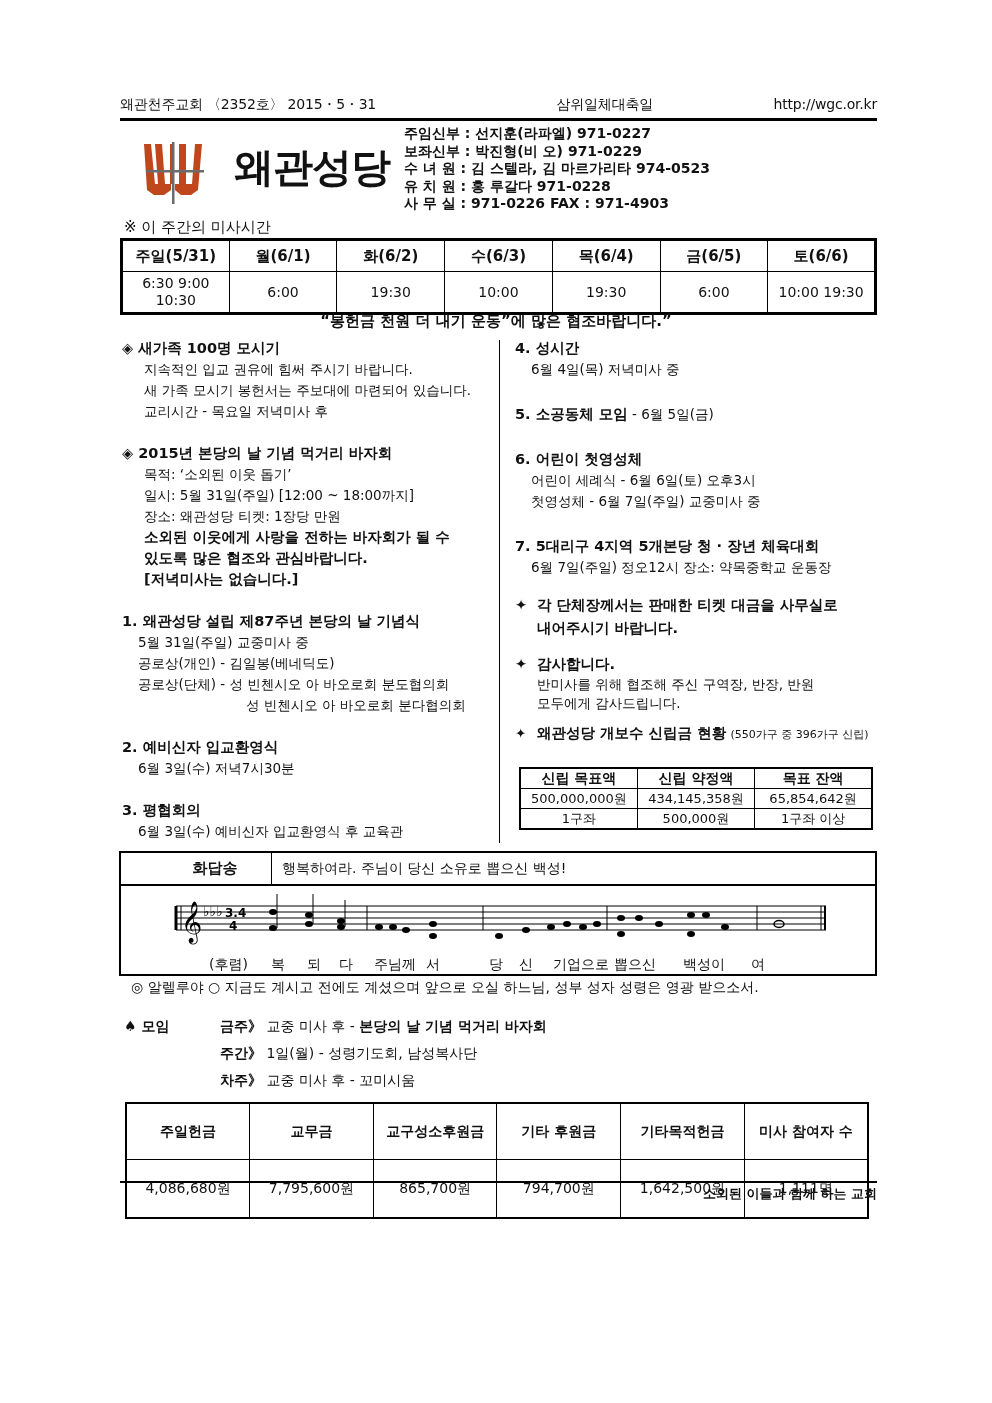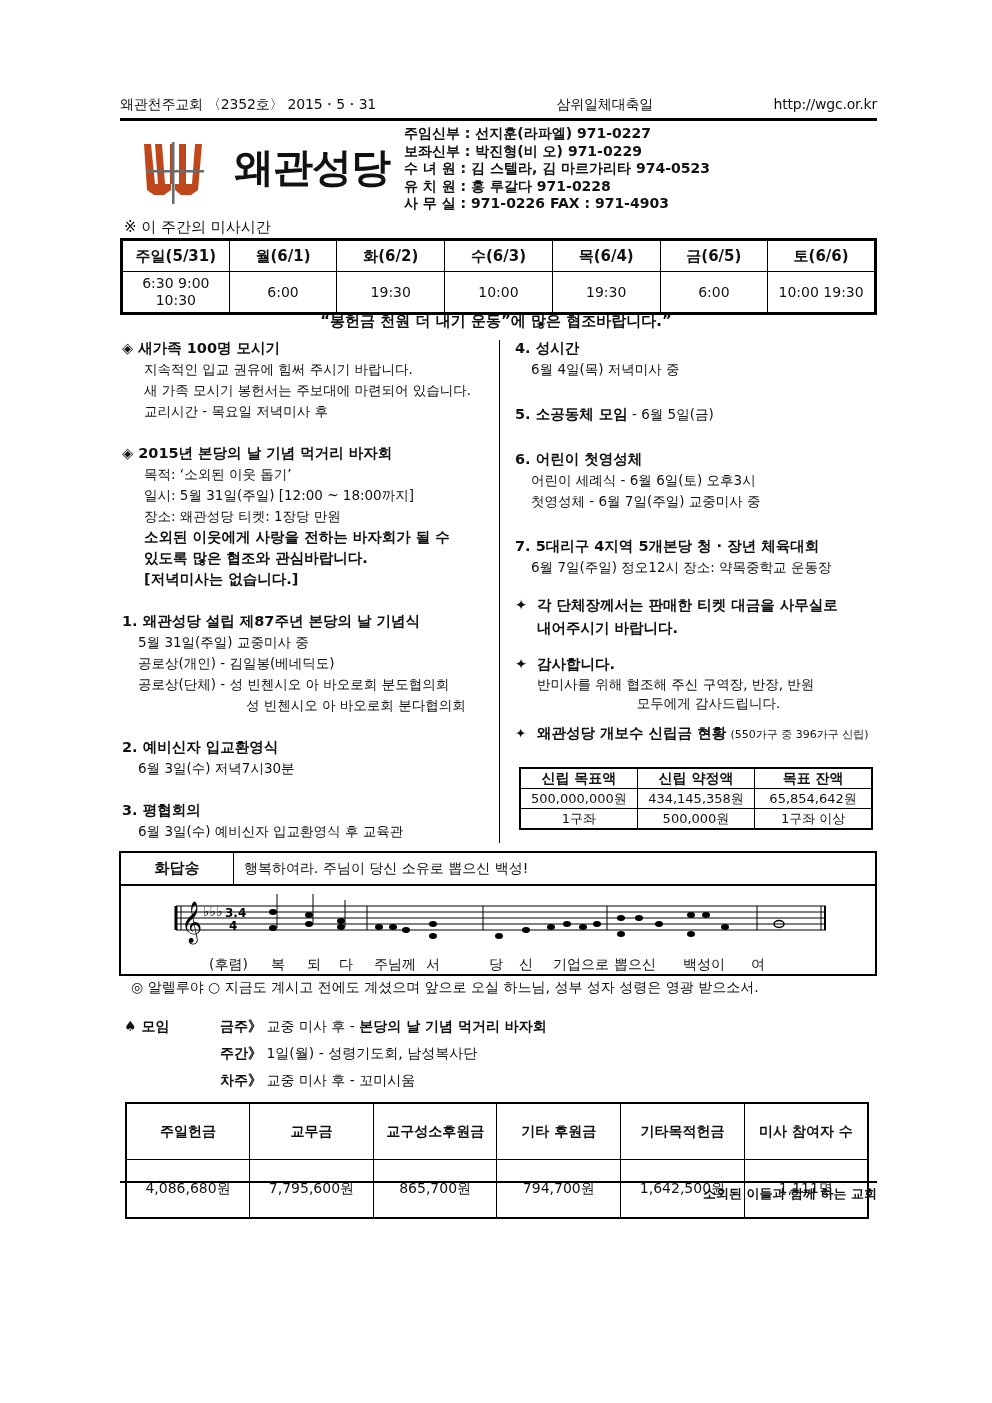--- a/index.html
+++ b/index.html
@@ -20,21 +20,21 @@
   .col { font-size:13.5px; line-height:21px; }
   .h { font-weight:bold; font-size:14.5px; }
   .ind { padding-left:22px; }
   .ind2 { padding-left:16px; }
   .divider { left:499px; top:340px; width:1px; height:503px; background:#000; }
   table.bld { position:absolute; left:519px; top:767px; width:354px; border-collapse:collapse; border:2px solid #000; table-layout:fixed; }
   table.bld td, table.bld th { border:1px solid #000; text-align:center; font-size:13px; height:19px; padding:0; }
   table.bld th { font-weight:bold; font-size:14px; }
   .psalm { left:119px; top:851px; width:758px; height:125px; border:2px solid #000; box-sizing:border-box; }
   .psalm-head { display:flex; height:31px; border-bottom:2px solid #000; }
-  .psalm-label { width:112px; border-right:1px solid #000; text-align:center; font-weight:bold; font-size:15px; line-height:31px; }
+  .psalm-label { width:112px; border-right:1px solid #000; text-align:center; font-weight:bold; font-size:15px; line-height:31px;margin-left:38px; }
   .psalm-text { padding-left:10px; font-size:14px; line-height:31px; }
   .psalm-music { position:relative; height:60px; border-bottom:1px solid #000; }
   .psalm-lyrics { position:absolute; left:0; top:80px; width:100%; font-size:14px; }
   .meet { left:124px; top:1013px; font-size:14px; line-height:27px; }
   .meet .lbl { font-weight:bold; display:inline-block; width:96px; }
   .meet .k { font-weight:bold; }
   table.off { position:absolute; left:125px; top:1102px; width:744px; border-collapse:collapse; border:2px solid #000; table-layout:fixed; }
   table.off td, table.off th { border:1px solid #000; text-align:center; font-size:14px; padding:12px; }
   table.off th { height:31px; font-weight:bold; }
   table.off td { height:33px; }
@@ -138,21 +138,21 @@
   <div class="ind2">첫영성체 - 6월 7일(주일) 교중미사 중</div>
   <div style="height:24px"></div>
   <div class="h">7. 5대리구 4지역 5개본당 청 · 장년 체육대회</div>
   <div class="ind2">6월 7일(주일) 정오12시 장소: 약목중학교 운동장</div>
   <div style="height:16px"></div>
   <div class="h" style="line-height:23px;"><span style="display:inline-block;width:22px;">✦</span><span>각 단체장께서는 판매한 티켓 대금을 사무실로</span></div>
   <div class="h ind" style="line-height:23px;">내어주시기 바랍니다.</div>
   <div style="height:14px"></div>
   <div class="h"><span style="display:inline-block;width:22px;">✦</span><span>감사합니다.</span></div>
   <div class="ind" style="line-height:19px;">반미사를 위해 협조해 주신 구역장, 반장, 반원</div>
-  <div class="ind" style="line-height:19px;text-align:center;">모두에게 감사드립니다.</div>
+  <div class="ind" style="line-height:19px;">모두에게 감사드립니다.</div>
   <div style="height:10px"></div>
   <div><span style="display:inline-block;width:22px;font-weight:bold;">✦</span><span class="h">왜관성당 개보수 신립금 현황</span> <span style="font-size:11px;">(550가구 중 396가구 신립)</span></div>
 </div>
 
 <table class="bld">
   <tbody>
       <tr>
     <th>신립 목표액</th>
     <th>신립 약정액</th>
     <th>목표 잔액</th>

